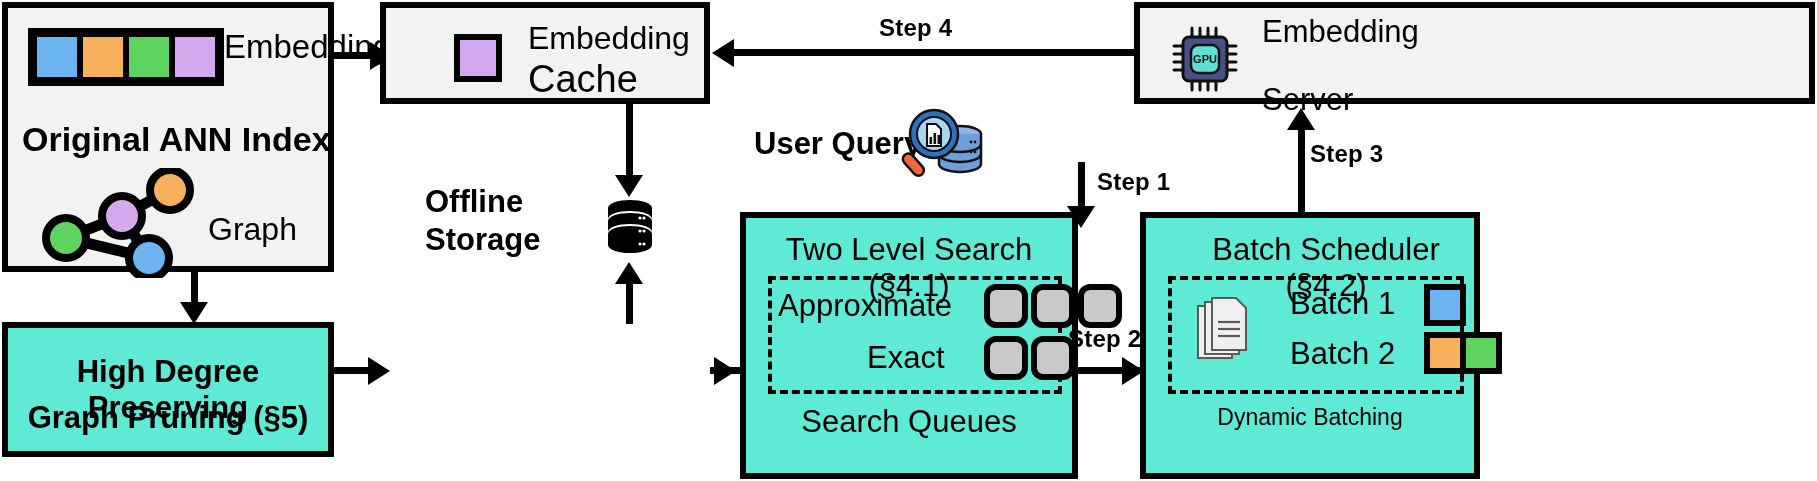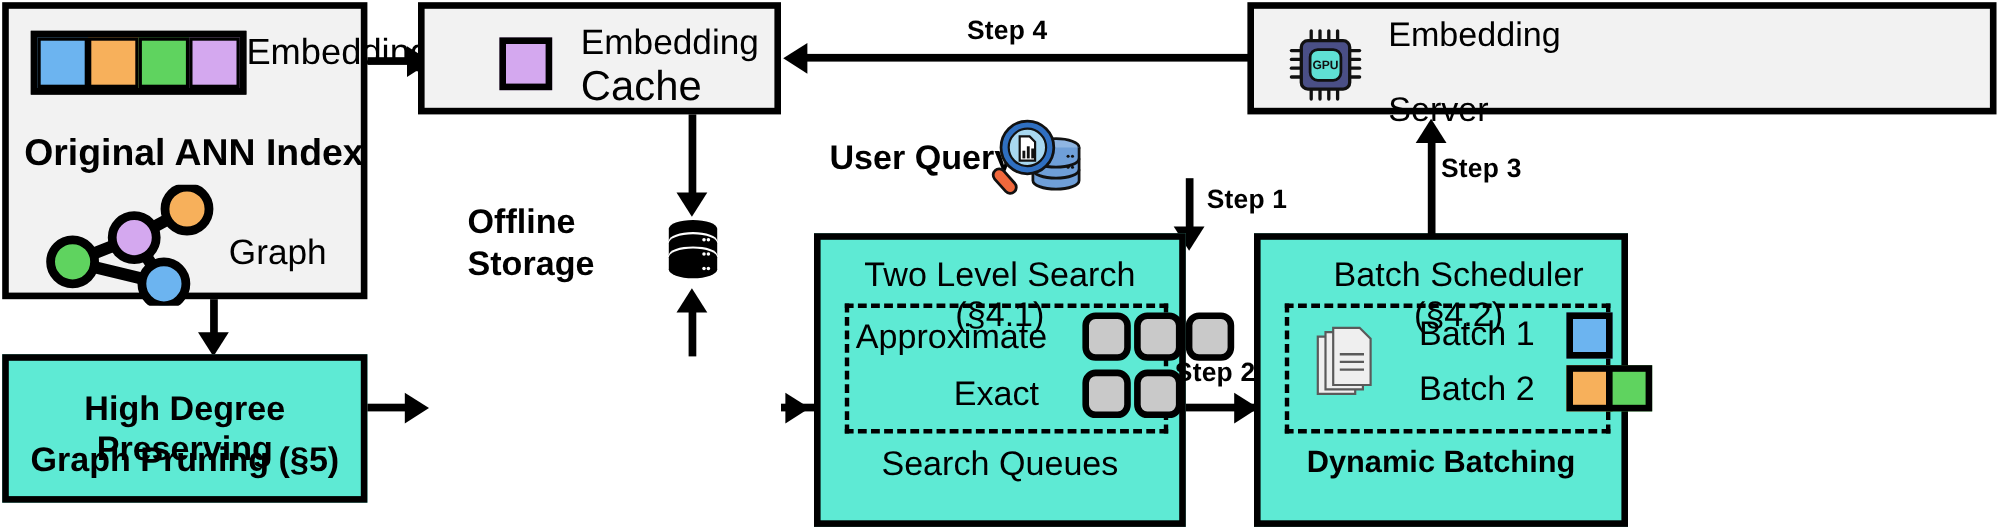--- a/index.html
+++ b/index.html
@@ -210,21 +210,21 @@
     <div class="brow" style="left:278px;top:66px;">
       <div class="bsq" style="background:#6cb4f0;"></div>
     </div>
 
     <div class="lbl" style="left:144px;top:118px;font-size:31px;">Batch 2</div>
     <div class="brow" style="left:278px;top:114px;">
       <div class="bsq" style="background:#f7b05b;"></div>
       <div class="bsq" style="background:#5fd35f;margin-left:-6px;"></div>
     </div>
 
-    <div class="box-title" style="top:186px;font-size:28px;font-weight:bold;">Dynamic Batching</div>
+    <div class="box-title" style="top:186px;font-size:23px;">Dynamic Batching</div>
   </div>
 
   <div class="vline" style="left:1298px;top:128px;height:86px;"></div>
   <div class="ar up" style="left:1287px;top:108px;"></div>
   <div class="steplbl" style="left:1310px;top:140px;">Step 3</div>
 
   <div class="box" style="left:1134px;top:2px;width:681px;height:102px;">
     <svg class="icon" width="70" height="70" style="left:30px;top:16px;" viewBox="0 0 70 70">
       <g stroke="#111" stroke-width="3" stroke-linecap="round">
         <line x1="22" y1="4" x2="22" y2="14"></line>

